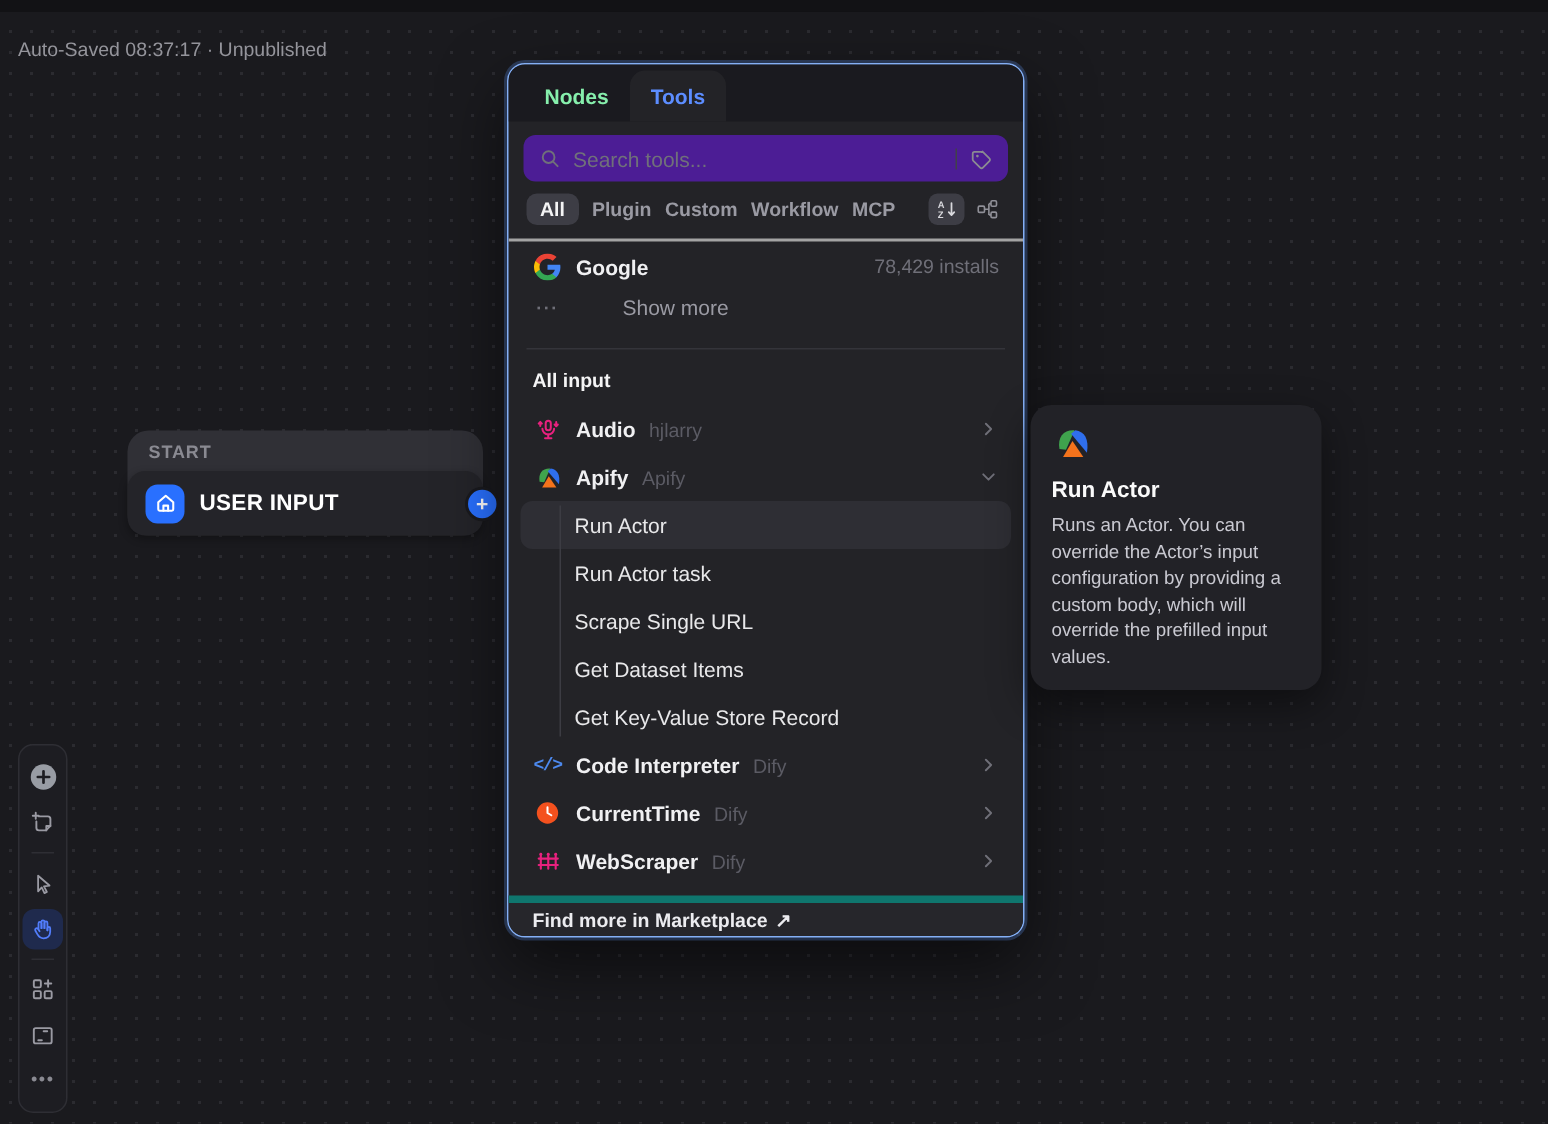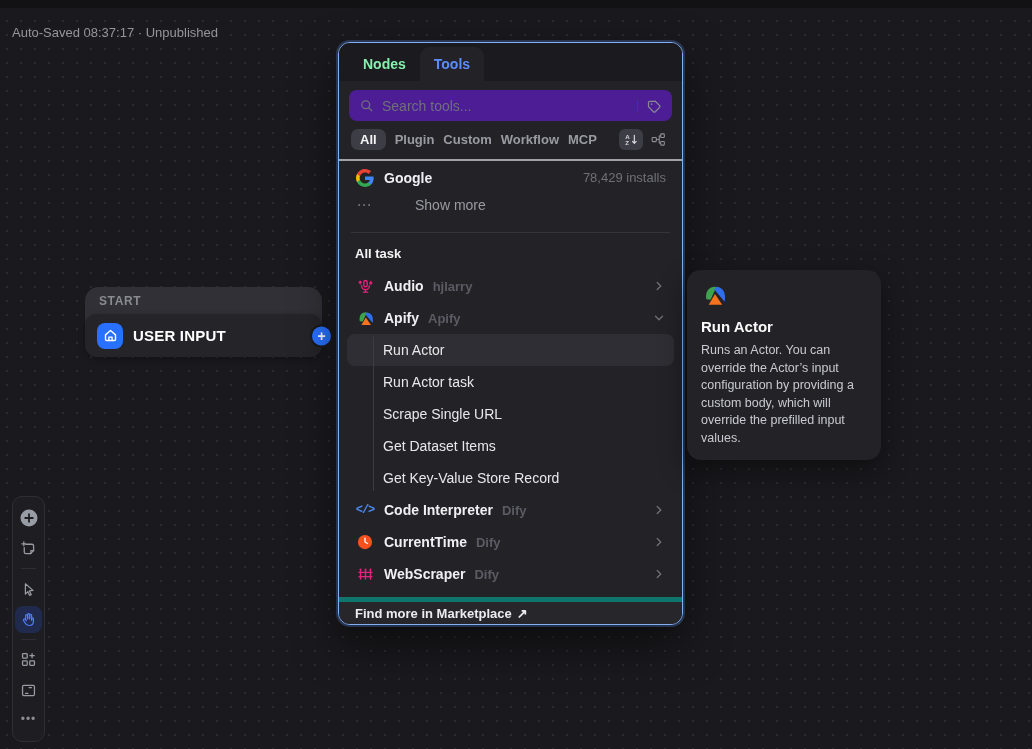--- a/index.html
+++ b/index.html
@@ -47,21 +47,21 @@
   .chip.active { background:#3d3d45; color:#f4f4f5; padding:3px 9px; border-radius:7px; }
   .filter-icons { margin-left:auto; display:flex; align-items:center; gap:3px; }
   .fibtn { width:24px; height:21px; border-radius:6px; display:flex; align-items:center; justify-content:center; color:#b9b9c0; cursor:pointer; }
   .fibtn.active { background:#3d3d45; }
 
   .list { flex:1 1 auto; overflow:hidden; padding:3px 8px 0; position:relative; }
   .row { height:27px; display:flex; align-items:center; gap:9px; padding:0 8px; border-radius:8px; cursor:pointer; }
   .row.provider { height:32px; }
   .picon { width:20px; display:flex; align-items:center; justify-content:center; flex:0 0 auto; }
   .pname { font-size:14px; font-weight:600; color:#f0f0f2; white-space:nowrap; }
-  .pauthor { font-size:13px; color:#5b5b64; white-space:nowrap;font-weight:bold; }
+  .pauthor { font-size:13px; color:#5b5b64; white-space:nowrap; }
   .installs { margin-left:auto; font-size:13px; color:#6f6f78; }
   .chev { margin-left:auto; color:#6f6f78; display:flex; align-items:center; }
   .more-glyph { width:20px; text-align:center; color:#6f6f78; font-weight:700; letter-spacing:1px; font-size:12px; }
   .showmore-label { font-size:14px; color:#9a9aa3;margin-left:31px; }
   .row.showmore { height:28px; }
   .section-divider { height:1px; background:#34343a; margin:13px 4px 9px; }
   .all-tools-label { height:24px; line-height:24px; padding:0 8px 2px; font-size:13px; font-weight:700; color:#f4f4f5; margin-bottom:4px; }
   .subs { position:relative; }
   .subs::before { content:""; position:absolute; left:26px; top:3px; bottom:3px; width:1px; background:#3c3c43; z-index:2; }
   .sub { height:32px; display:flex; align-items:center; padding:0 8px 0 36px; border-radius:8px; font-size:14px; font-weight:500; color:#e8e8ea; cursor:pointer; position:relative; }
@@ -205,21 +205,21 @@
       </span>
       <span class="pname">Google</span>
       <span class="installs">78,429 installs</span>
     </div>
     <div class="row showmore">
       <span class="more-glyph">···</span>
       <span class="showmore-label">Show more</span>
     </div>
 
     <div class="section-divider"></div>
-    <div class="all-tools-label">All task</div>
+    <div class="all-tools-label">All input</div>
 
     <div class="row provider">
       <span class="picon">
         <svg width="17" height="17" viewBox="0 0 24 24" fill="none" stroke="#e8217e" stroke-width="1.9" stroke-linecap="round" stroke-linejoin="round">
             <rect x="9.6" y="3.5" width="4.8" height="9" rx="2.4"></rect>
             <path d="M6.5 11a5.5 5.5 0 0 0 11 0"></path>
             <path d="M12 16.5V20M9 20h6"></path>
             <path d="M4.5 8.5V4.8M3 6.2l1.5-1.6L6 6.2"></path>
             <path d="M19.5 4.8v3.7M18 7.1l1.5 1.6L21 7.1"></path>
           </svg>

